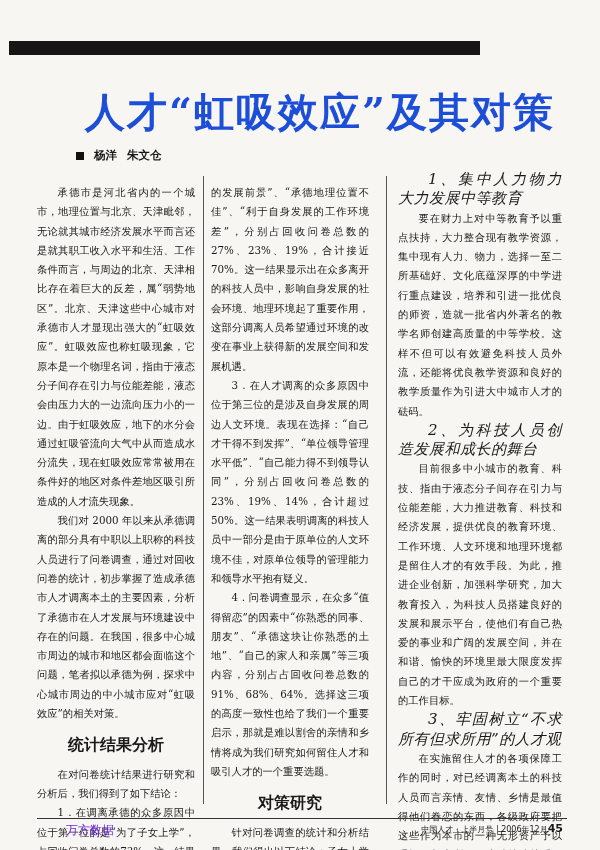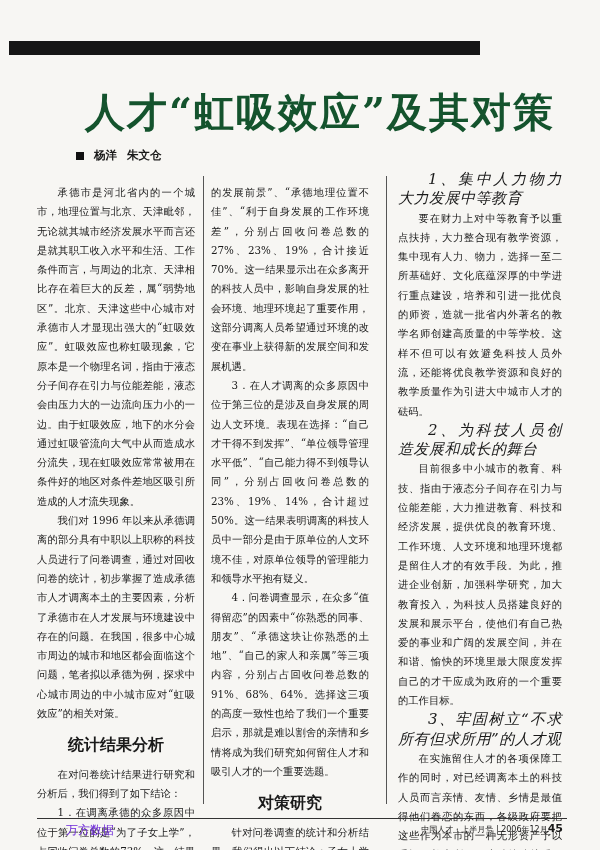--- a/index.html
+++ b/index.html
@@ -9,21 +9,21 @@
     font-family:"DejaVu Serif","Liberation Serif",serif;
     color:#1a1a1a;
   }
   .top-bar {
     position:absolute; left:9px; top:41px; width:471px; height:14px;
     background:#161616;
   }
   .title {
     position:absolute; left:0; top:85px; width:600px; text-align:center;
     font-family:"DejaVu Serif","Liberation Serif",serif;
-    font-weight:bold; font-size:40px; letter-spacing:2px; color:#14532d;
+    font-weight:bold; font-size:40px; letter-spacing:2px; color:#1d4ed8;
     padding-left:40px; box-sizing:border-box;
   }
   .byline {
     position:absolute; left:76px; top:148px; font-size:11.5px;
     font-family:"DejaVu Sans","Liberation Sans",sans-serif; font-weight:bold;
   }
   .byline .sq { display:inline-block; width:8px; height:8px; background:#111; margin-right:10px; vertical-align:middle; }
   .byline .author { margin-right:10px; }
   .col {
     position:absolute; top:183px; font-size:10.3px; line-height:19.3px;
@@ -50,21 +50,21 @@
 <div class="top-bar"></div>
 
 <div class="title">人才“虹吸效应”及其对策</div>
 
 <div class="byline">
   <span class="sq"></span><span class="author">杨洋</span><span class="author">朱文仓</span>
 </div>
 
 <div class="col col1">
   <p>承德市是河北省内的一个城市，地理位置与北京、天津毗邻，无论就其城市经济发展水平而言还是就其职工收入水平和生活、工作条件而言，与周边的北京、天津相比存在着巨大的反差，属“弱势地区”。北京、天津这些中心城市对承德市人才显现出强大的“虹吸效应”。虹吸效应也称虹吸现象，它原本是一个物理名词，指由于液态分子间存在引力与位能差能，液态会由压力大的一边流向压力小的一边。由于虹吸效应，地下的水分会通过虹吸管流向大气中从而造成水分流失，现在虹吸效应常常被用在条件好的地区对条件差地区吸引所造成的人才流失现象。</p>
-  <p>我们对 1996 年以来从承德调离的部分具有中职以上职称的科技人员进行了问卷调查，通过对回收问卷的统计，初步掌握了造成承德市人才调离本土的主要因素，分析了承德市在人才发展与环境建设中存在的问题。在我国，很多中心城市周边的城市和地区都会面临这个问题，笔者拟以承德为例，探求中心城市周边的中小城市应对“虹吸效应”的相关对策。</p>
+  <p>我们对 2000 年以来从承德调离的部分具有中职以上职称的科技人员进行了问卷调查，通过对回收问卷的统计，初步掌握了造成承德市人才调离本土的主要因素，分析了承德市在人才发展与环境建设中存在的问题。在我国，很多中心城市周边的城市和地区都会面临这个问题，笔者拟以承德为例，探求中心城市周边的中小城市应对“虹吸效应”的相关对策。</p>
   <div class="h2">统计结果分析</div>
   <p>在对问卷统计结果进行研究和分析后，我们得到了如下结论：</p>
   <p>1．在调离承德的众多原因中位于第一位的是“为了子女上学”，占回收问卷总数的73%。这一结果表明在众多的科技人员中，子女上学成为影响人才流动头等重要的因素，为人才子女提供优良的教育环境成为才人才环境建设的重要内容。</p>
 
 </div>
 
 <div class="vline" style="left:203px;top:176px;height:628px;"></div>
 
 <div class="col col2">
   <p style="text-indent:0">的发展前景”、“承德地理位置不佳”、“利于自身发展的工作环境差”，分别占回收问卷总数的27%、23%、19%，合计接近70%。这一结果显示出在众多离开的科技人员中，影响自身发展的社会环境、地理环境起了重要作用，这部分调离人员希望通过环境的改变在事业上获得新的发展空间和发展机遇。</p>

